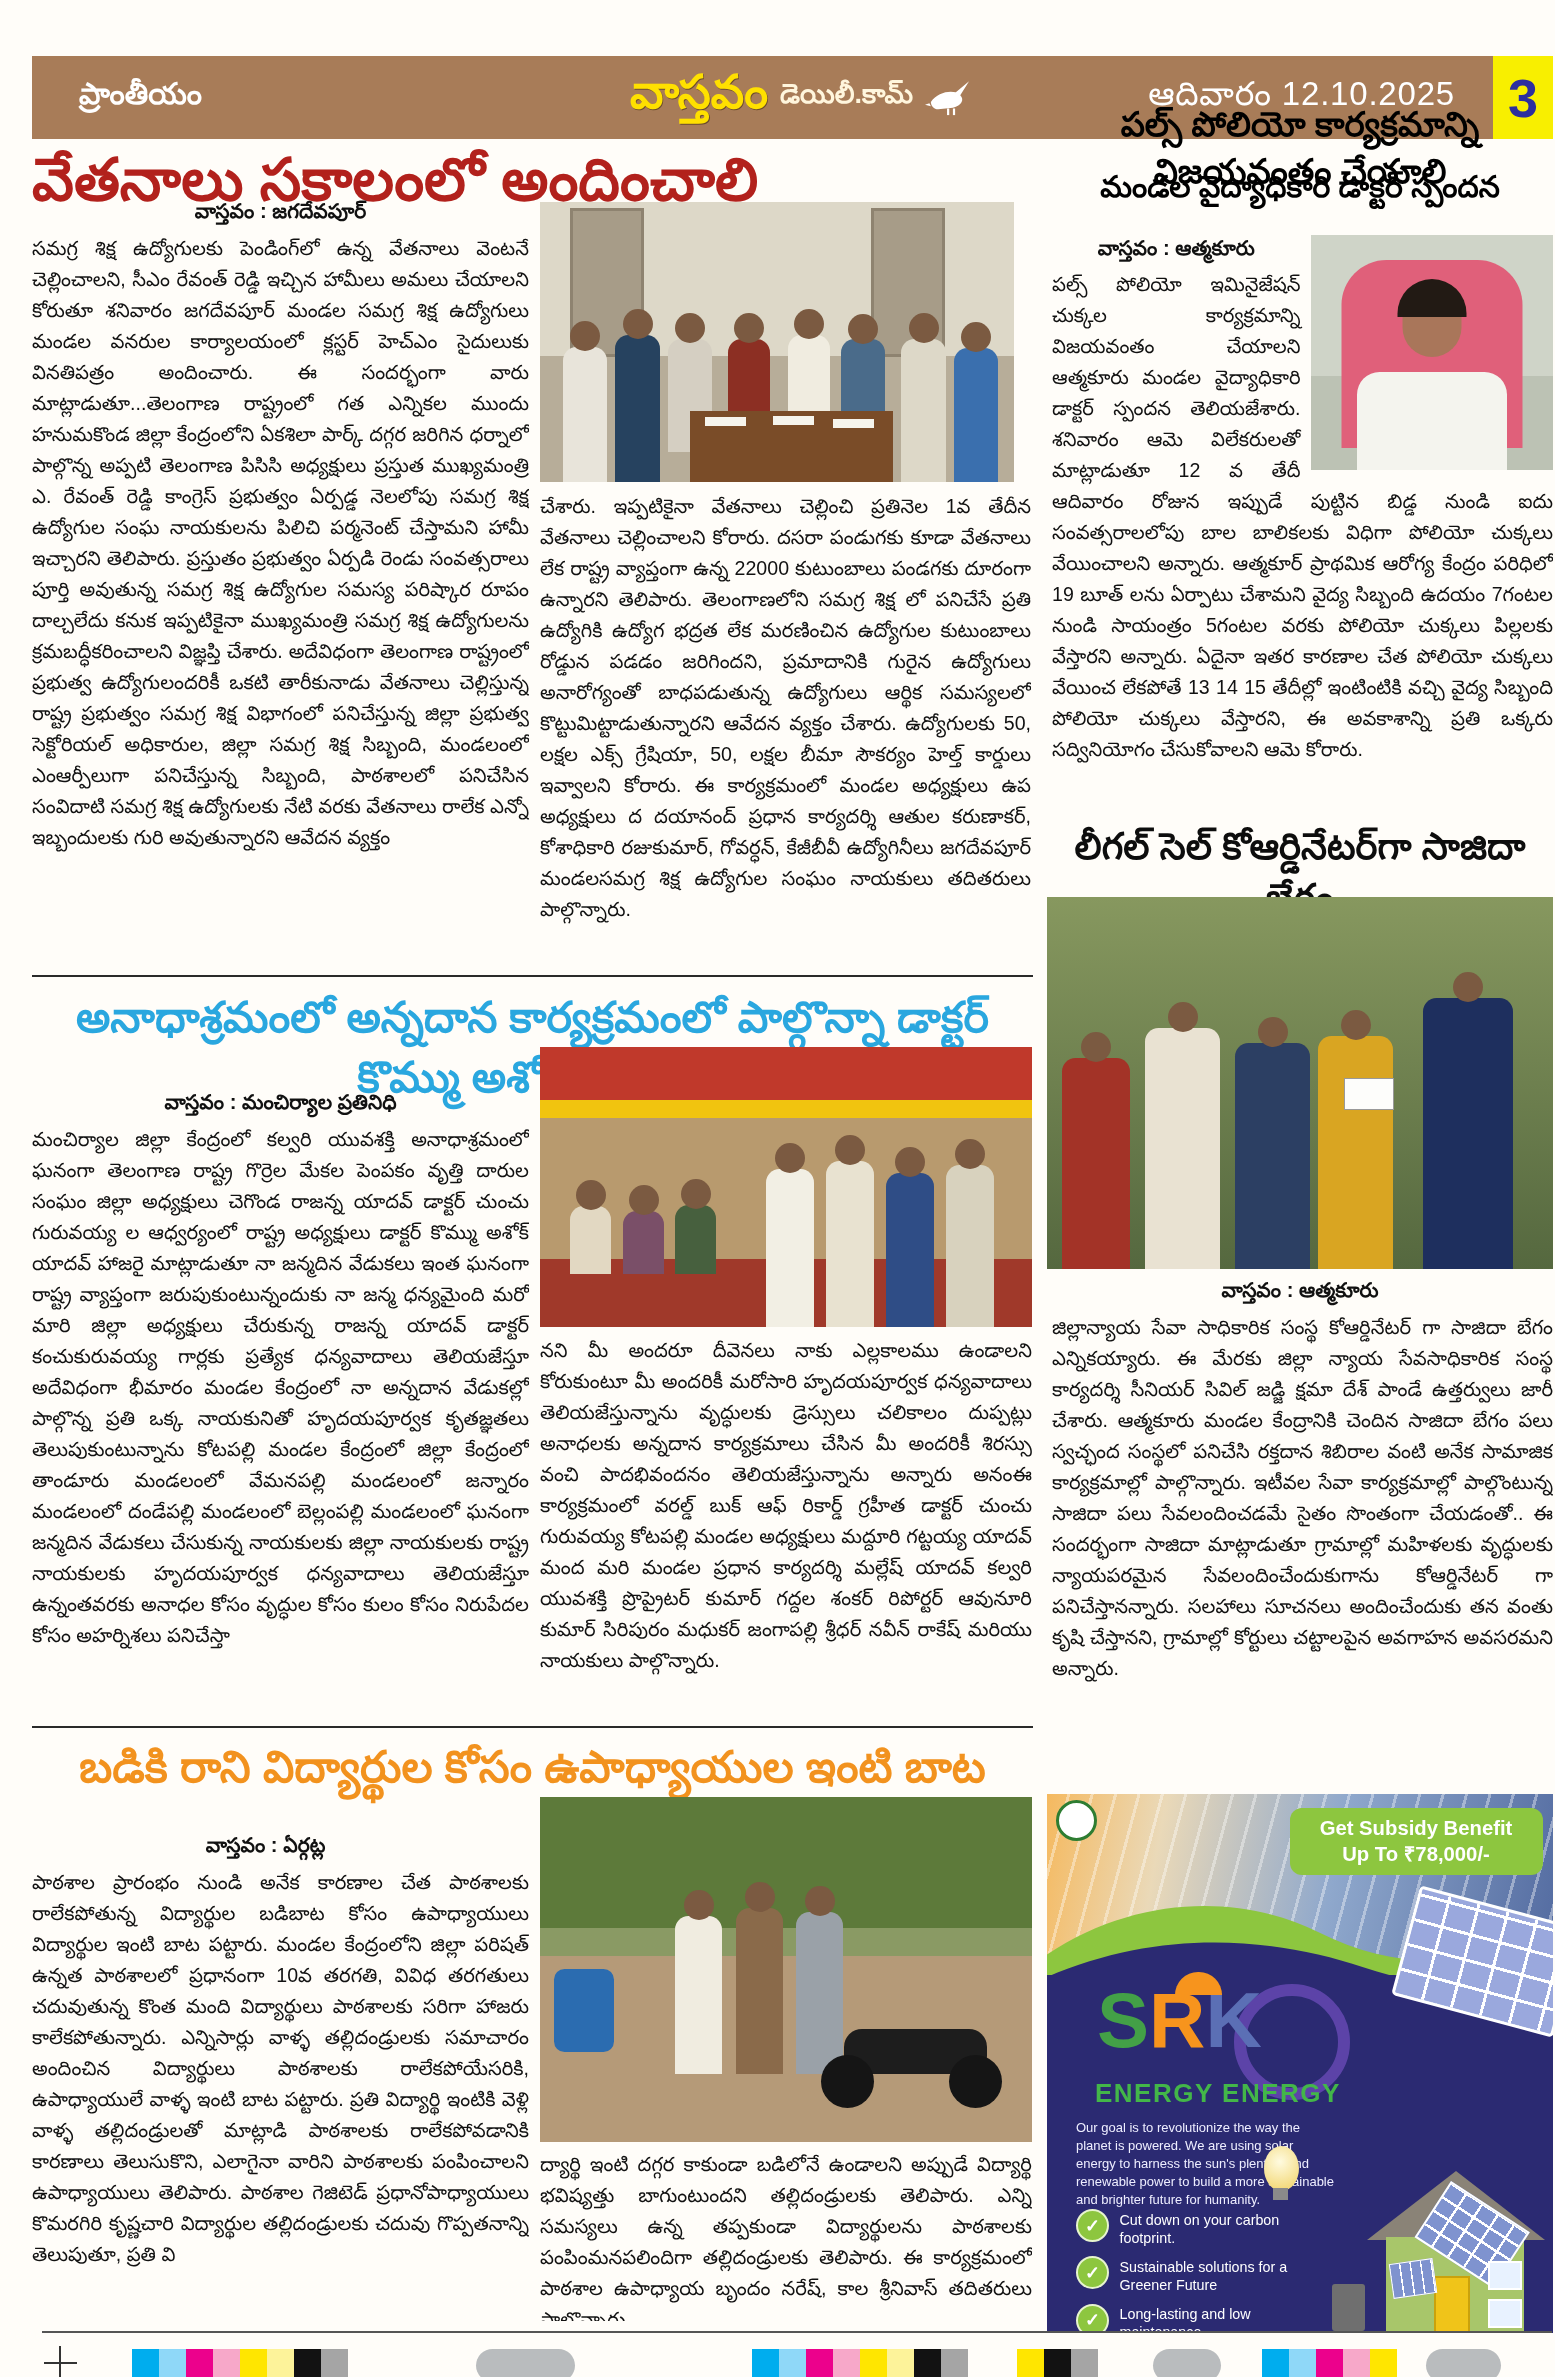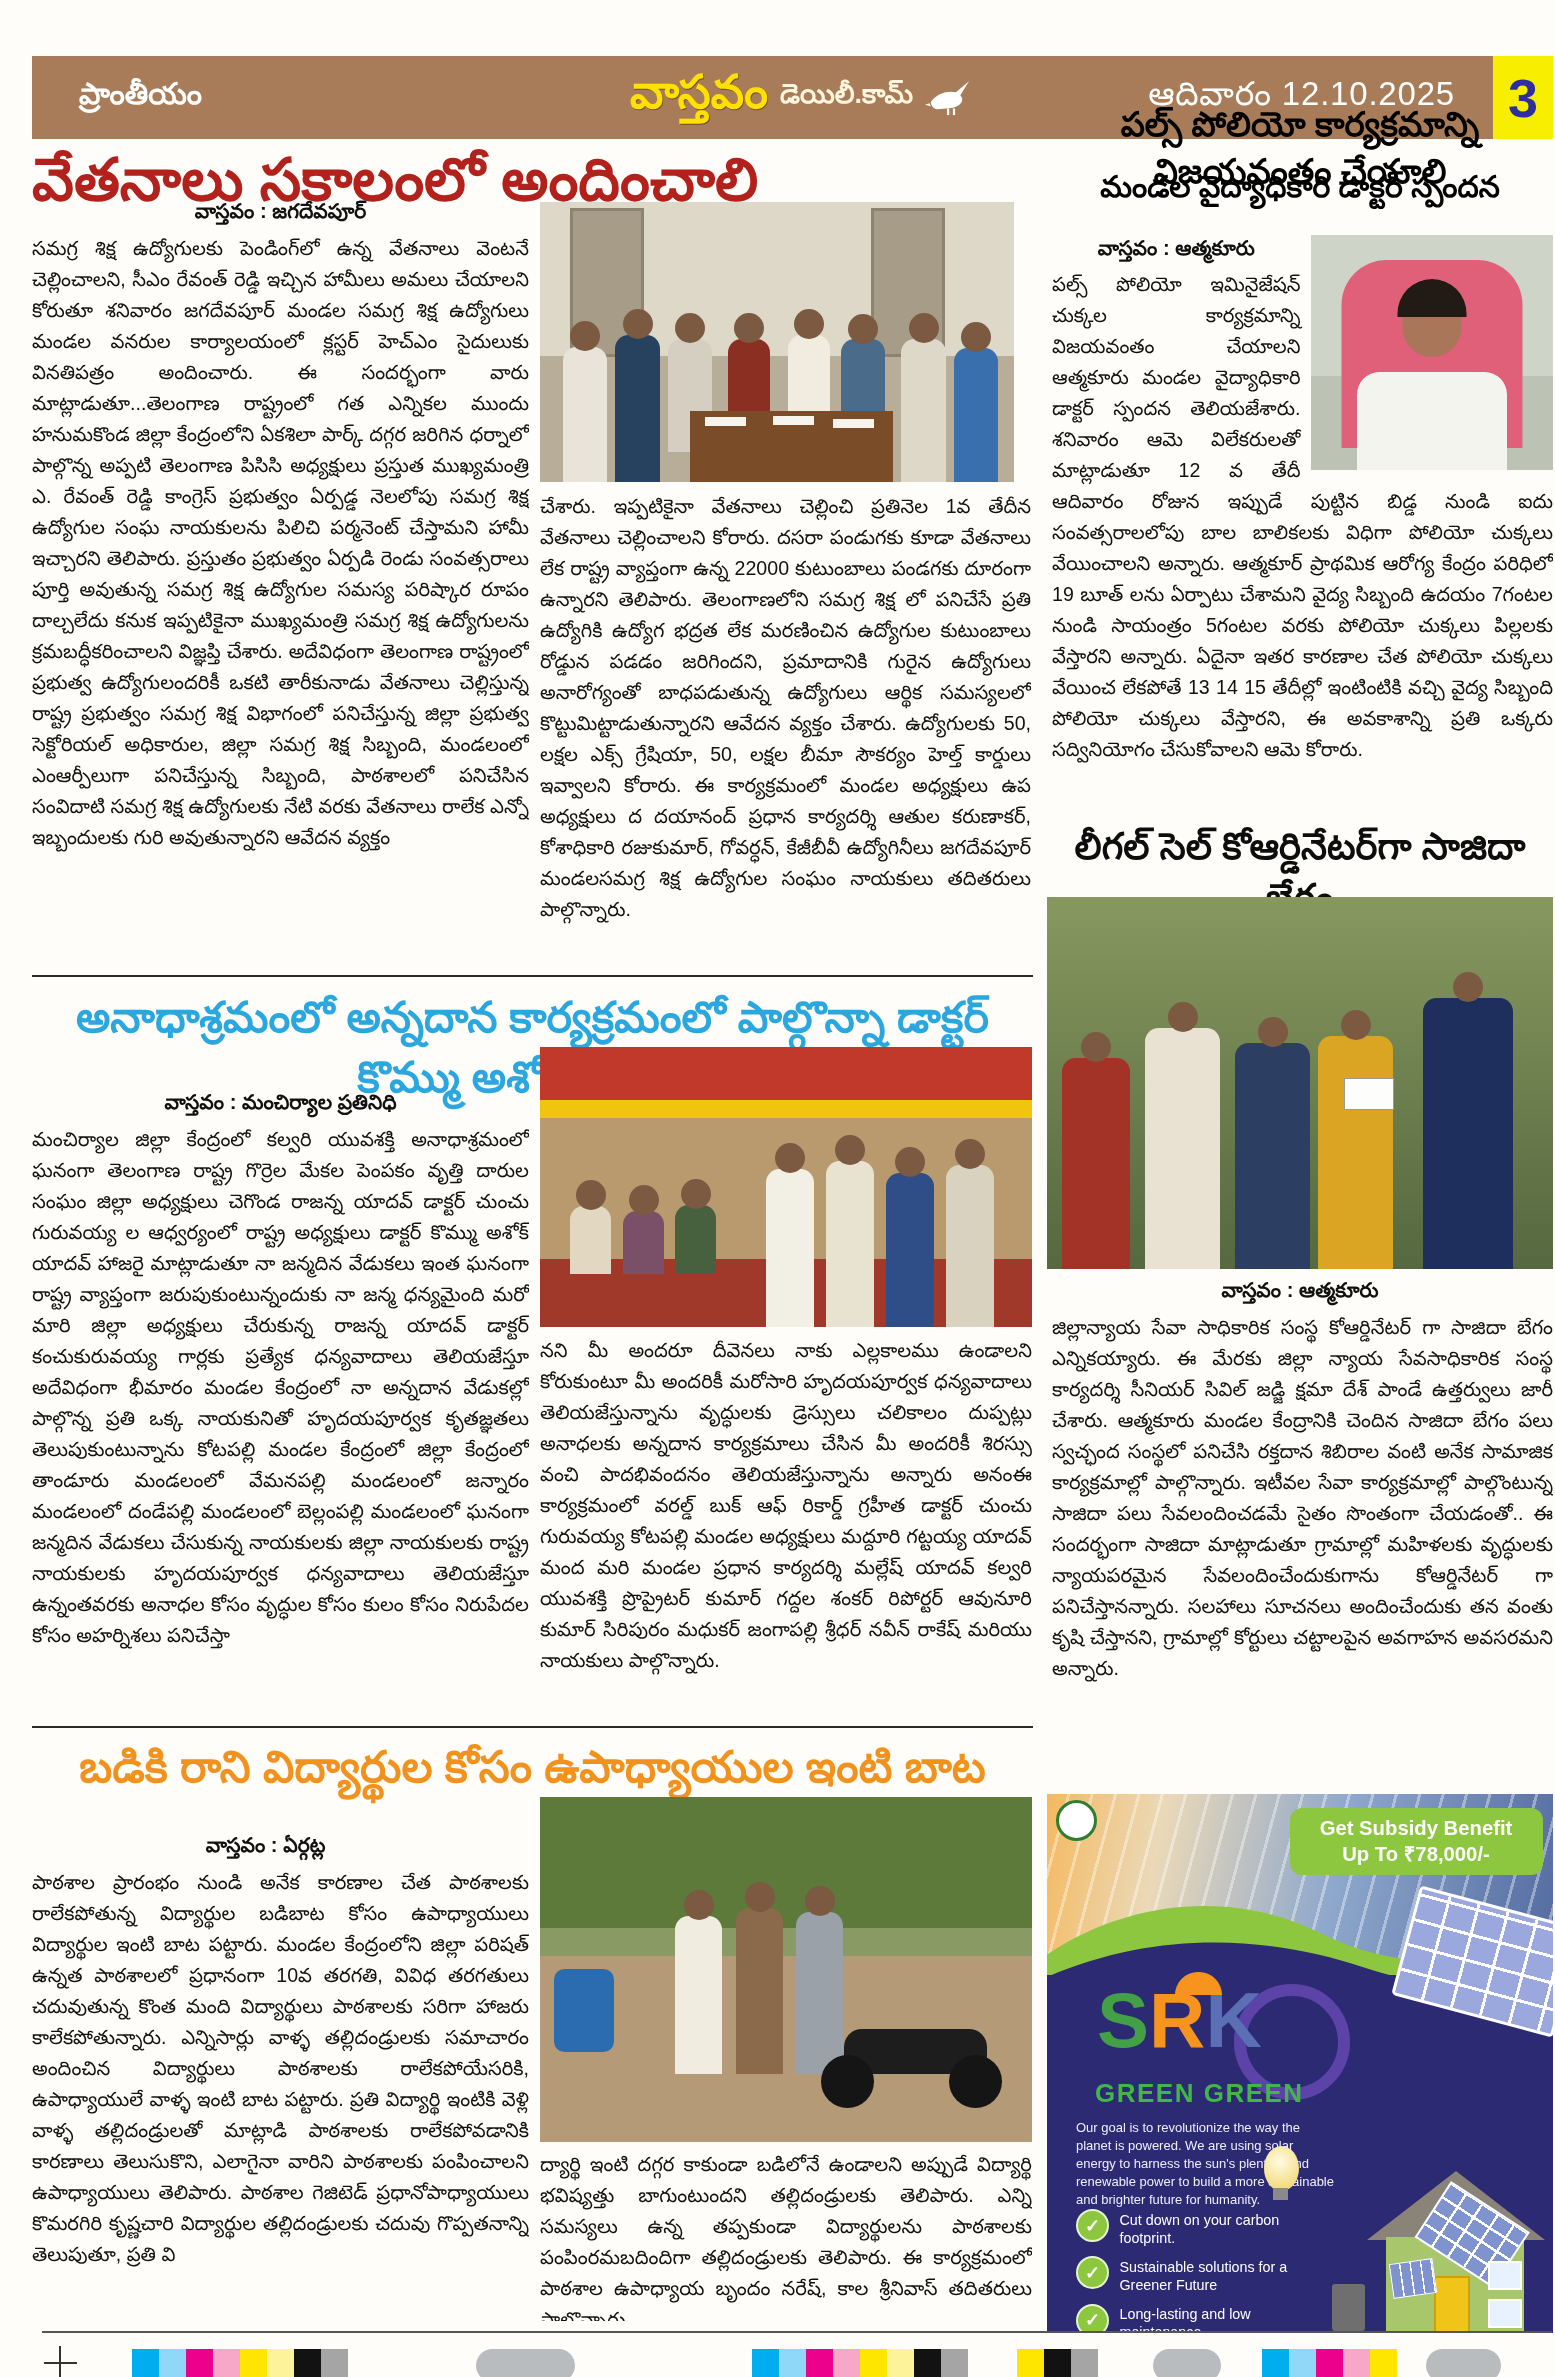--- a/index.html
+++ b/index.html
@@ -209,42 +209,42 @@
     <div class="drum"></div>
     <div class="fig" style="left:135px;bottom:68px;width:47px;height:158px;background:#f0ece0;"></div>
     <div class="fig" style="left:196px;bottom:68px;width:47px;height:166px;background:#8a6a4a;"></div>
     <div class="fig" style="left:256px;bottom:68px;width:47px;height:162px;background:#9aa1a8;"></div>
     <div class="bike-body" style="right:45px;bottom:68px;"></div>
     <div class="wheel" style="right:30px;bottom:34px;"></div>
     <div class="wheel" style="right:158px;bottom:34px;"></div>
   </div>
 
   <div class="abs body-txt" style="left:32px;top:1867px;width:497px;height:451px;">పాఠశాల ప్రారంభం నుండి అనేక కారణాల చేత పాఠశాలకు రాలేకపోతున్న విద్యార్థుల బడిబాట కోసం ఉపాధ్యాయులు విద్యార్థుల ఇంటి బాట పట్టారు. మండల కేంద్రంలోని జిల్లా పరిషత్ ఉన్నత పాఠశాలలో ప్రధానంగా 10వ తరగతి, వివిధ తరగతులు చదువుతున్న కొంత మంది విద్యార్థులు పాఠశాలకు సరిగా హాజరు కాలేకపోతున్నారు. ఎన్నిసార్లు వాళ్ళ తల్లిదండ్రులకు సమాచారం అందించిన విద్యార్థులు పాఠశాలకు రాలేకపోయేసరికి, ఉపాధ్యాయులే వాళ్ళ ఇంటి బాట పట్టారు. ప్రతి విద్యార్థి ఇంటికి వెళ్లి వాళ్ళ తల్లిదండ్రులతో మాట్లాడి పాఠశాలకు రాలేకపోవడానికి కారణాలు తెలుసుకొని, ఎలాగైనా వారిని పాఠశాలకు పంపించాలని ఉపాధ్యాయులు తెలిపారు. పాఠశాల గెజిటెడ్ ప్రధానోపాధ్యాయులు కొమరగిరి కృష్ణచారి విద్యార్థుల తల్లిదండ్రులకు చదువు గొప్పతనాన్ని తెలుపుతూ, ప్రతి వి</div>
-  <div class="abs body-txt" style="left:540px;top:2149px;width:492px;height:172px;">ద్యార్థి ఇంటి దగ్గర కాకుండా బడిలోనే ఉండాలని అప్పుడే విద్యార్థి భవిష్యత్తు బాగుంటుందని తల్లిదండ్రులకు తెలిపారు. ఎన్ని సమస్యలు ఉన్న తప్పకుండా విద్యార్థులను పాఠశాలకు పంపింరమబదిందిగా తల్లిదండ్రులకు తెలిపారు. ఈ కార్యక్రమంలో పాఠశాల ఉపాధ్యాయ బృందం నరేష్, కాల శ్రీనివాస్ తదితరులు పాల్గొన్నారు.</div>
+  <div class="abs body-txt" style="left:540px;top:2149px;width:492px;height:172px;">ద్యార్థి ఇంటి దగ్గర కాకుండా బడిలోనే ఉండాలని అప్పుడే విద్యార్థి భవిష్యత్తు బాగుంటుందని తల్లిదండ్రులకు తెలిపారు. ఎన్ని సమస్యలు ఉన్న తప్పకుండా విద్యార్థులను పాఠశాలకు పంపింమనపలిందిగా తల్లిదండ్రులకు తెలిపారు. ఈ కార్యక్రమంలో పాఠశాల ఉపాధ్యాయ బృందం నరేష్, కాల శ్రీనివాస్ తదితరులు పాల్గొన్నారు.</div>
 
   <div class="abs ad">
     <div class="ad-photo"></div>
     <div class="ad-emblem"></div>
     <div class="pill">
       <div>Get Subsidy Benefit</div>
       <div>Up To ₹78,000/-</div>
     </div>
     <svg class="ad-wave" viewBox="0 0 672 170" preserveAspectRatio="none">
       <path d="M0,95 C120,15 260,15 360,65 C470,120 580,115 672,55 L672,170 L0,170 Z" fill="#8dc63f"></path>
       <path d="M500,80 C560,55 620,55 672,75 L672,130 C600,150 540,140 500,110 Z" fill="#ffffff"></path>
       <path d="M0,125 C150,60 300,72 420,112 C520,145 600,142 672,112 L672,170 L0,170 Z" fill="#2b2a72"></path>
     </svg>
     <div style="position:absolute;left:0;top:181px;width:506px;height:358px;background:#2b2a72;"></div>
 
     <div class="srk-wheel"></div>
     <div class="srk">
       <span class="s">S</span><span class="r">R</span><span class="k">K</span>
     </div>
     <div class="srk-sun"></div>
-    <div class="tagline">GREEN GREEN</div>
+    <div class="tagline">ENERGY ENERGY</div>
     <div class="ad-para">Our goal is to revolutionize the way the planet is powered. We are using solar energy to harness the sun's plentiful and renewable power to build a more sustainable and brighter future for humanity.</div>
 
     <div class="bullets">
       <div class="bullet">
         <div class="check">✓</div>
         <div class="bullet-label">Cut down on your carbon footprint.</div>
       </div>
       <div class="bullet">
         <div class="check">✓</div>
         <div class="bullet-label">Sustainable solutions for a Greener Future</div>

